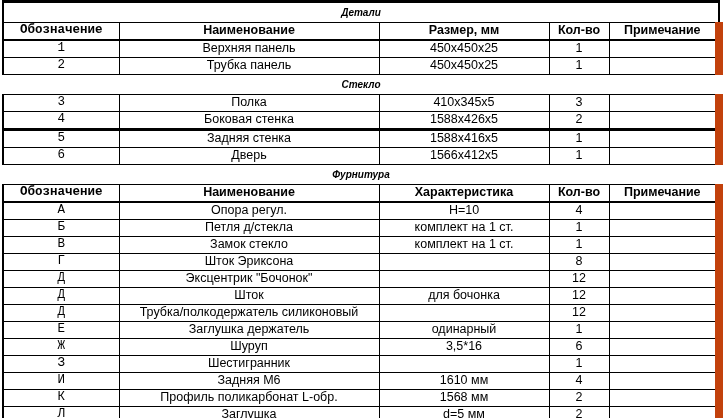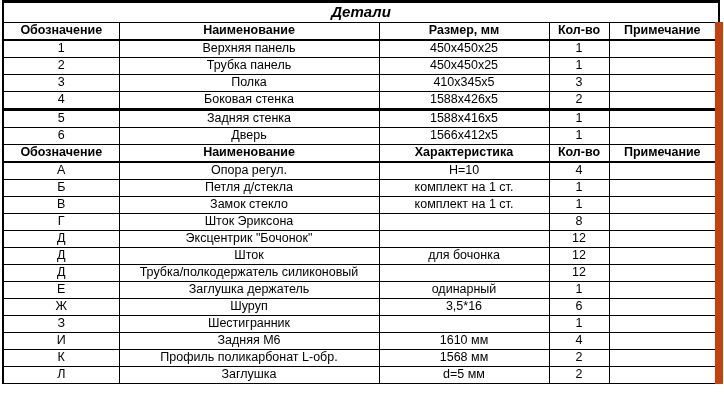--- a/index.html
+++ b/index.html
@@ -39,29 +39,29 @@
   tr.header-row th {
     font-weight: bold;
     border-bottom: 2px solid #000;
     height: 16px;
   }
   tr.title-row td {
     border-left: none;
     border-right: none;
     font-weight: bold;
     font-style: italic;
-    font-size: 15px;
+    font-size: 10px;
     height: 19px;
   }
   tr.title-row.first-title td {
     border-left: 2px solid #000;
     border-right: 2px solid #000;
     border-top: 3px solid #000;
   }
-  .bl { border-left: 2px solid #000; }
+  .bl { border-left: 2px solid #000; font-family: Liberation Mono, monospace; }
   .br { border-right: 8px solid #c2410c; }
   tr.thick-bottom td { border-bottom: 3px solid #000; }
 </style>
 </head>
 <body>
 
 <table class="parts">
   <colgroup>
     <col class="c0">
       <col class="c1">
@@ -87,20 +87,23 @@
         <td class="">1</td>
         <td class=" br"></td>
       </tr>
       <tr class="data-row">
         <td class="bl">2</td>
         <td class="">Трубка панель</td>
         <td class="">450х450х25</td>
         <td class="">1</td>
         <td class=" br"></td>
       </tr>
+      <tr class="title-row">
+        <td colspan="5">Стекло</td>
+      </tr>
       <tr class="data-row">
         <td class="bl">3</td>
         <td class="">Полка</td>
         <td class="">410х345х5</td>
         <td class="">3</td>
         <td class=" br"></td>
       </tr>
       <tr class="data-row thick-bottom">
         <td class="bl">4</td>
         <td class="">Боковая стенка</td>
@@ -114,20 +117,23 @@
         <td class="">1588х416х5</td>
         <td class="">1</td>
         <td class=" br"></td>
       </tr>
       <tr class="data-row">
         <td class="bl">6</td>
         <td class="">Дверь</td>
         <td class="">1566х412х5</td>
         <td class="">1</td>
         <td class=" br"></td>
+      </tr>
+      <tr class="title-row">
+        <td colspan="5">Фурнитура</td>
       </tr>
       <tr class="header-row">
         <th class="bl">Обозначение</th>
         <th class="">Наименование</th>
         <th class="">Характеристика</th>
         <th class="">Кол-во</th>
         <th class=" br">Примечание</th>
       </tr>
       <tr class="data-row">
         <td class="bl">А</td>

